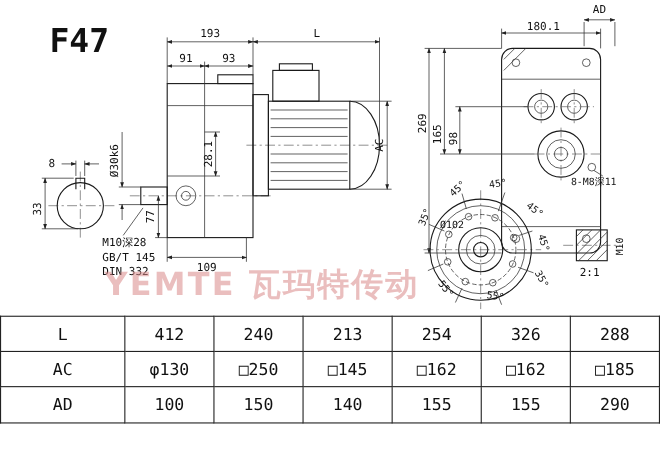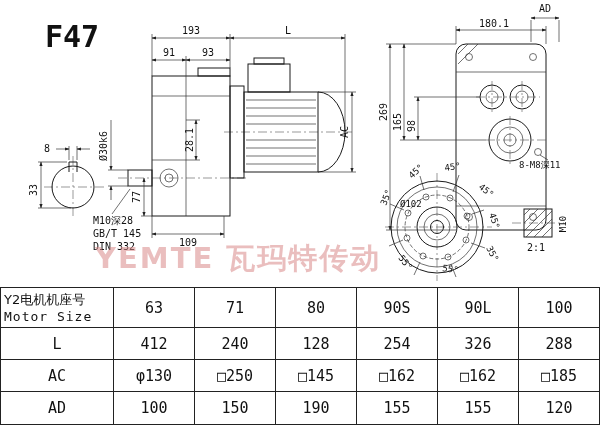--- a/index.html
+++ b/index.html
@@ -189,53 +189,41 @@
   <colgroup>
     <col style="width:113px">
       <col style="width:81px">
       <col style="width:81px">
     <col style="width:81px">
       <col style="width:81px">
       <col style="width:81px">
       <col style="width:81px">
   </colgroup>
   <tbody>
-      <tr class="hd">
-    <th class="mcell">
-      <div class="cn">Y2电机机座号</div>
-      <div class="en">Motor Size</div>
-    </th>
-    <th>63</th>
-    <th>71</th>
-    <th>80</th>
-    <th>90S</th>
-    <th>90L</th>
-    <th>100</th>
-  </tr>
   <tr class="r1">
     <td>L</td>
     <td>412</td>
     <td>240</td>
-    <td>128</td>
+    <td>213</td>
     <td>254</td>
     <td>326</td>
     <td>288</td>
   </tr>
   <tr class="r2">
     <td>AC</td>
     <td>φ130</td>
     <td>□250</td>
     <td>□145</td>
     <td>□162</td>
     <td>□162</td>
     <td>□185</td>
   </tr>
   <tr class="r3">
     <td>AD</td>
     <td>100</td>
     <td>150</td>
-    <td>190</td>
+    <td>140</td>
     <td>155</td>
     <td>155</td>
-    <td>120</td>
+    <td>290</td>
   </tr>
 </tbody>
   </table>
 
 </body></html>

